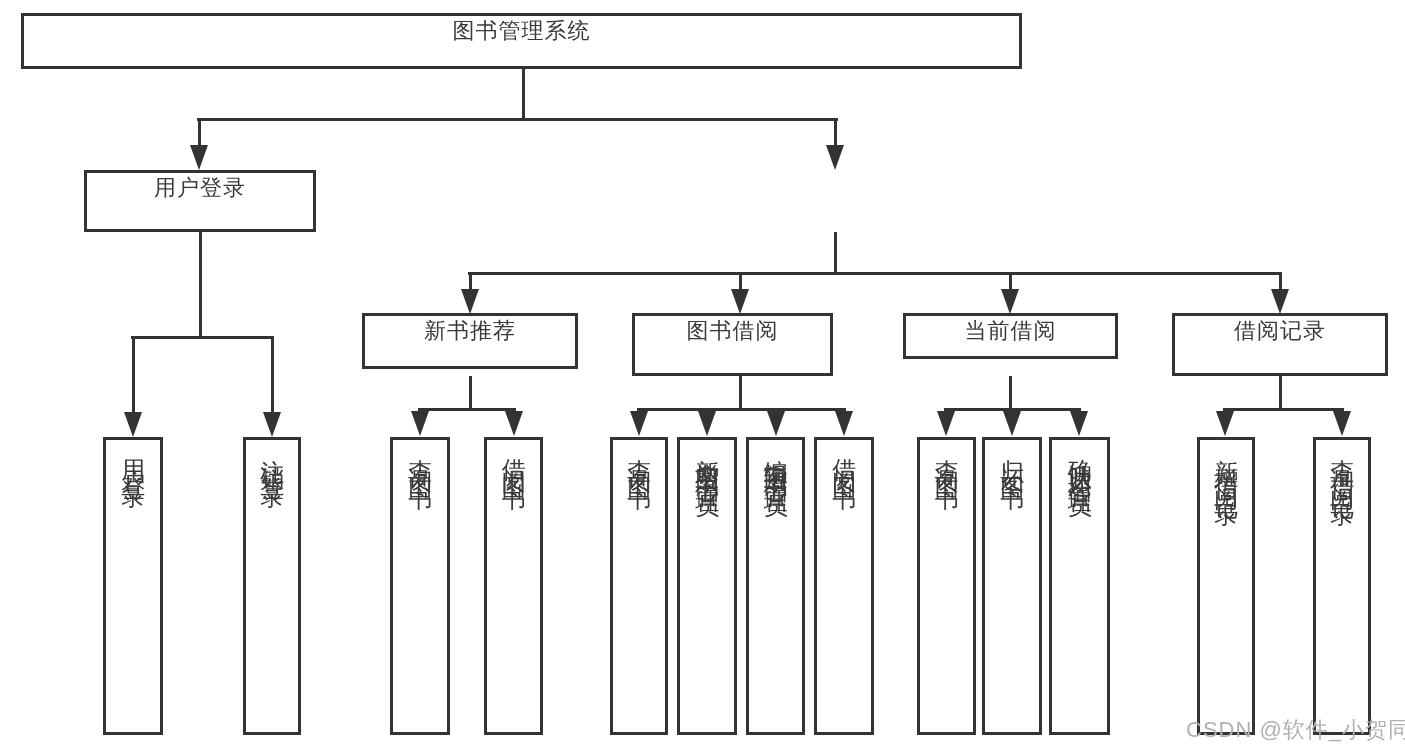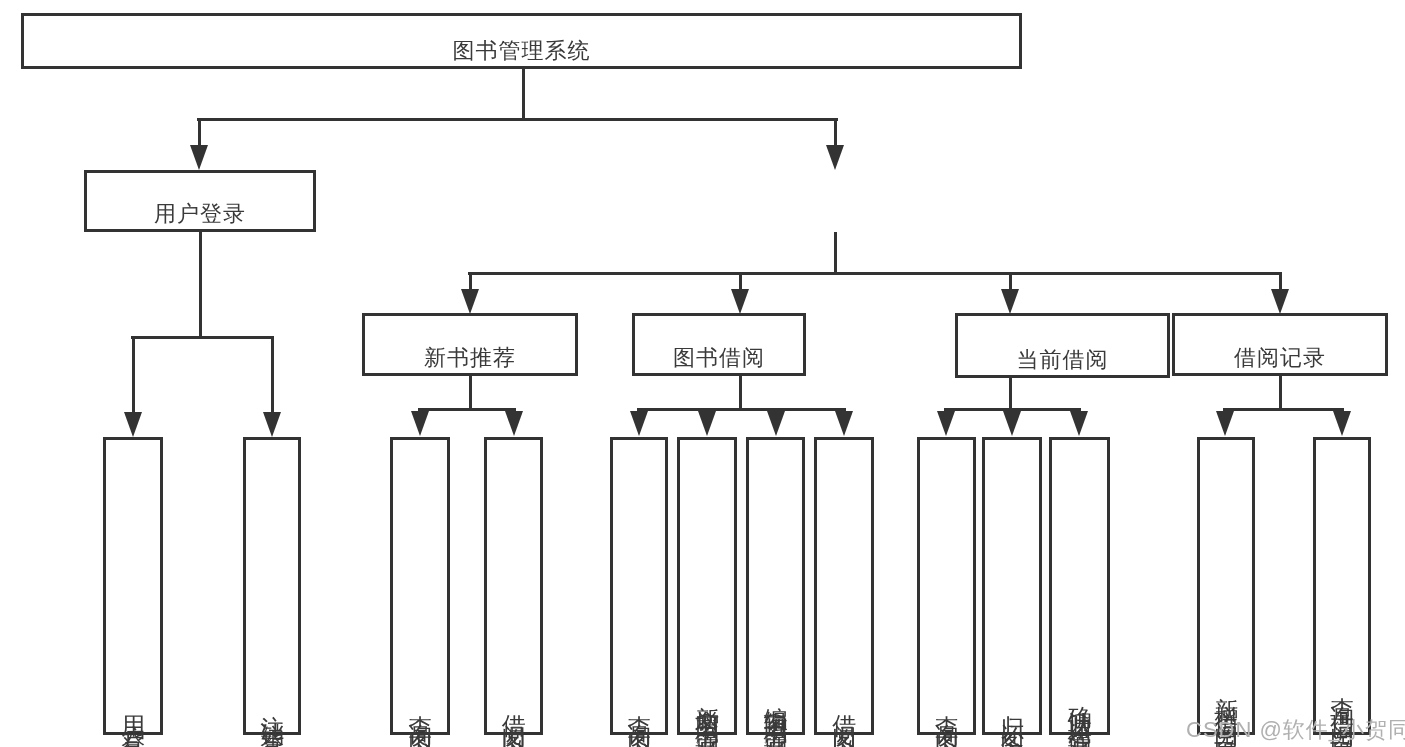--- a/index.html
+++ b/index.html
@@ -3,21 +3,21 @@
 <meta charset="utf-8">
 <style>
   html,body { margin:0; padding:0; background:#ffffff; }
   .canvas {
     position:relative; width:1405px; height:747px; background:#ffffff;
     font-family:"Liberation Sans", sans-serif; overflow:hidden;
   }
   .node {
     position:absolute; box-sizing:border-box; background:#ffffff;
     border:3px solid #333333; color:#3a3a3a;
-    display:flex; align-items:flex-end; justify-content:center;
+    display:flex; align-items:flex-start; justify-content:center;
     font-size:22px; letter-spacing:1px; white-space:nowrap;
   }
   .vnode .vtext {
     writing-mode:vertical-rl; text-orientation:mixed;
     font-size:24px; letter-spacing:9px; line-height:1.1;
   }
   .vnode.tight .vtext { letter-spacing:5px; }
   .vl { position:absolute; width:3px; margin-left:-1.5px; background:#333333; }
   .hl { position:absolute; height:3px; background:#333333; }
   .ar {
@@ -84,27 +84,27 @@
   <i class="ar" style="left:1342px;top:411px"></i>
 
   <div class="node" style="left:21px;top:13px;width:1001px;height:56px">
     <span>图书管理系统</span>
   </div>
 
   <div class="node" style="left:84px;top:170px;width:232px;height:62px">
     <span>用户登录</span>
   </div>
 
-  <div class="node" style="left:362px;top:313px;width:216px;height:63px">
+  <div class="node" style="left:362px;top:313px;width:216px;height:56px">
     <span>新书推荐</span>
   </div>
-  <div class="node" style="left:632px;top:313px;width:174px;height:63px">
+  <div class="node" style="left:632px;top:313px;width:201px;height:63px">
     <span>图书借阅</span>
   </div>
-  <div class="node" style="left:955px;top:313px;width:215px;height:65px">
+  <div class="node" style="left:903px;top:313px;width:215px;height:46px">
     <span>当前借阅</span>
   </div>
   <div class="node" style="left:1172px;top:313px;width:216px;height:63px">
     <span>借阅记录</span>
   </div>
 
   <div class="node vnode" style="left:103px;top:437px;width:60px;height:298px">
     <span class="vtext">用户登录</span>
   </div>
   <div class="node vnode" style="left:243px;top:437px;width:58px;height:298px">

